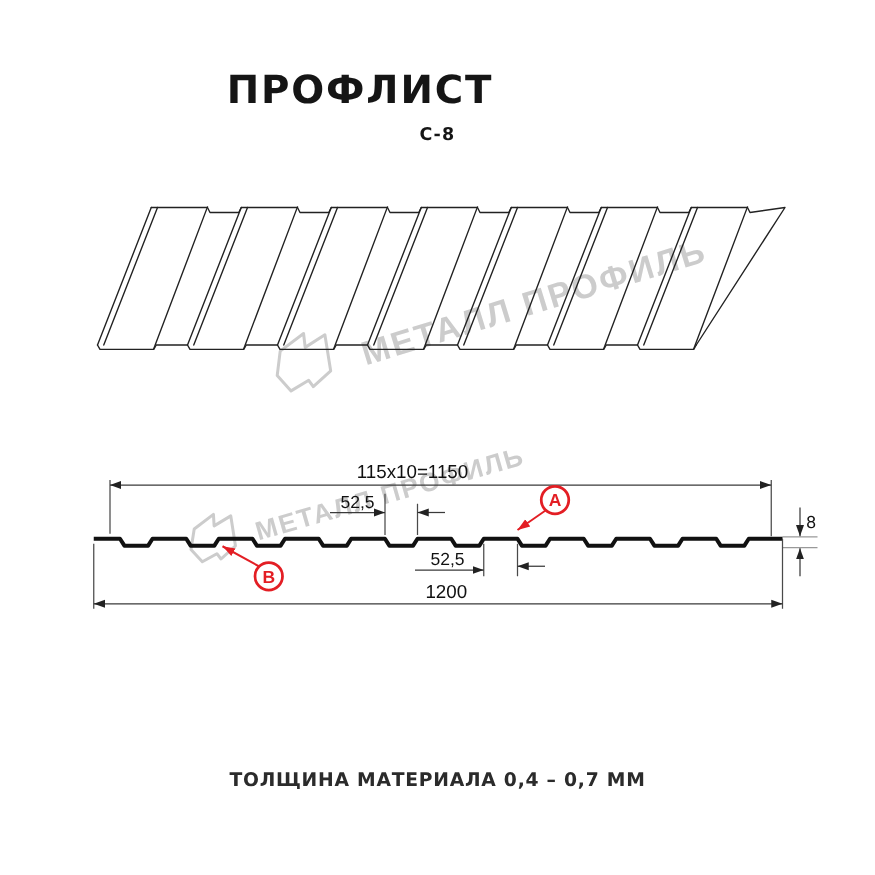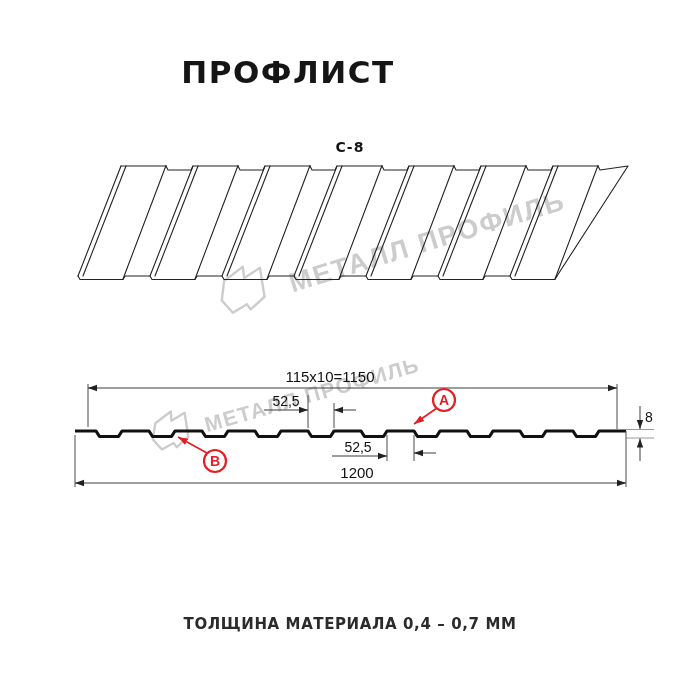--- a/index.html
+++ b/index.html
@@ -3,21 +3,21 @@
 <meta charset="utf-8">
 <style>
   html,body{margin:0;padding:0;background:#fff;}
   #page{position:relative;width:700px;height:700px;background:#ffffff;overflow:hidden;
         font-family:"Liberation Sans",sans-serif;}
   #title{position:absolute;top:54px;left:0;width:576px;text-align:center;
          font-family:"DejaVu Sans",sans-serif;font-weight:bold;font-size:31px;
          letter-spacing:1.5px;color:#151515;}
   #subtitle{position:absolute;top:100px;left:0;width:700px;text-align:center;
          font-family:"DejaVu Sans",sans-serif;font-weight:bold;font-size:14px;
-         letter-spacing:1px;color:#151515;margin-top:39px;}
+         letter-spacing:1px;color:#151515;}
   #footer{position:absolute;top:615px;left:0;width:700px;text-align:center;
          font-family:"DejaVu Sans",sans-serif;font-weight:600;font-size:15px;
          letter-spacing:.6px;color:#2b2b2b;}
   svg text{font-family:"Liberation Sans",sans-serif;}
   .dim-text{font-size:15px;fill:#111;}
   .dim-text-sm{font-size:14px;fill:#111;}
   .red-label{font-size:14px;font-weight:bold;fill:#e31e24;}
   .thin{stroke:#3a3a3a;stroke-width:1;fill:none;}
   .ext{stroke:#4a4a4a;stroke-width:1;fill:none;}
   .ref8{stroke:#999;stroke-width:1;fill:none;}

